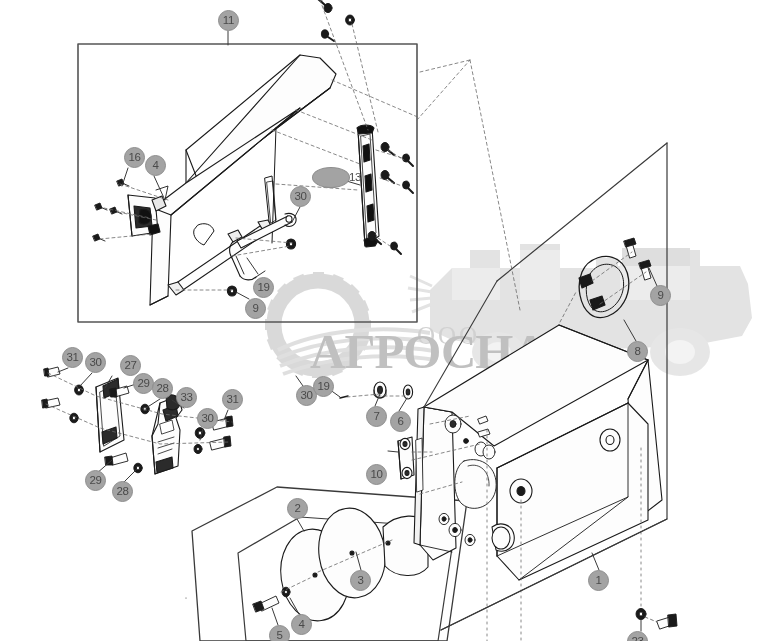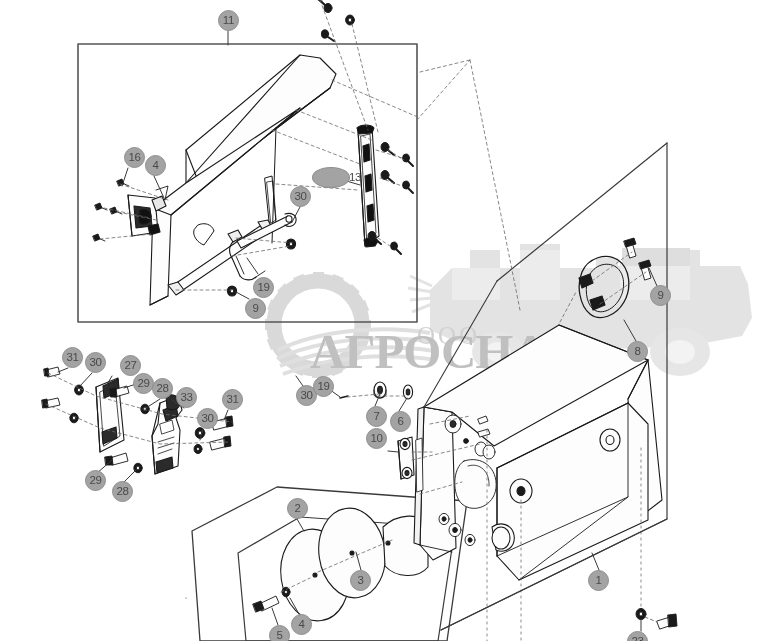--- a/index.html
+++ b/index.html
@@ -569,21 +569,21 @@
       <div class="callout" style="left: 152px; top: 378px;">28</div>
       <div class="callout" style="left: 176px; top: 387px;">33</div>
       <div class="callout" style="left: 197px; top: 408px;">30</div>
       <div class="callout" style="left: 222px; top: 389px;">31</div>
       <div class="callout" style="left: 85px; top: 470px;">29</div>
       <div class="callout" style="left: 112px; top: 481px;">28</div>
       <div class="callout" style="left: 296px; top: 385px;">30</div>
       <div class="callout" style="left: 313px; top: 376px;">19</div>
       <div class="callout" style="left: 366px; top: 406px;">7</div>
       <div class="callout" style="left: 390px; top: 411px;">6</div>
-      <div class="callout" style="left: 366px; top: 428px;">10</div>
+      <div class="callout" style="left: 366px; top: 464px;">10</div>
       <div class="callout" style="left: 650px; top: 285px;">9</div>
       <div class="callout" style="left: 627px; top: 341px;">8</div>
       <div class="callout" style="left: 287px; top: 498px;">2</div>
       <div class="callout" style="left: 350px; top: 570px;">3</div>
       <div class="callout" style="left: 291px; top: 614px;">4</div>
       <div class="callout" style="left: 269px; top: 625px;">5</div>
       <div class="callout" style="left: 588px; top: 570px;">1</div>
       <div class="callout" style="left: 627px; top: 631px;">23</div>
     </div>
 

